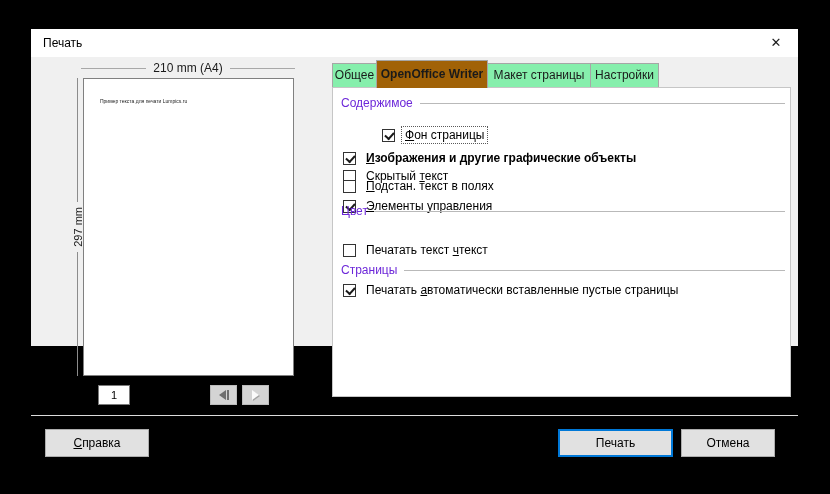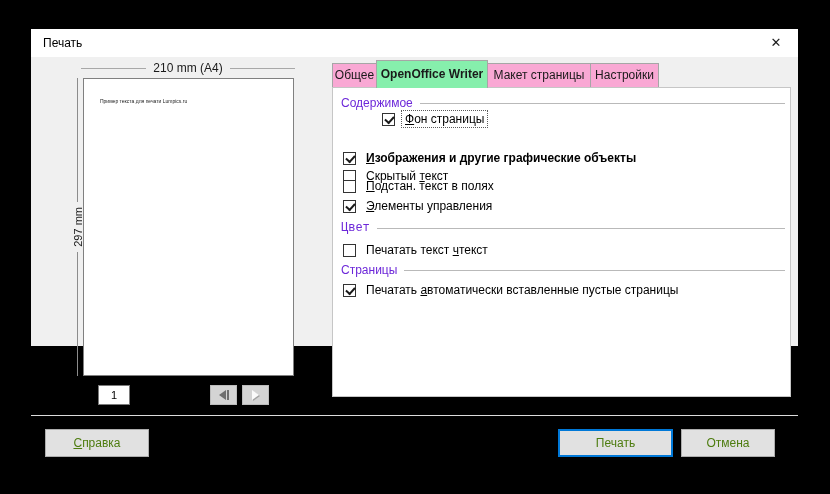--- a/index.html
+++ b/index.html
@@ -45,54 +45,54 @@
     background:#d4d4d4; border:1px solid #bcbcbc;
     display:flex; align-items:center; justify-content:center;
   }
   .nav-prev { left:179px; } .nav-next { left:211px; }
   .tri-left { width:0; height:0; border-top:5px solid transparent; border-bottom:5px solid transparent; border-right:7px solid #6e6e6e; }
   .tri-bar { width:2px; height:10px; background:#6e6e6e; margin-left:1px; }
   .tri-right { width:0; height:0; border-top:5px solid transparent; border-bottom:5px solid transparent; border-left:7px solid #fbfbfb; filter:drop-shadow(1px 1px 0 #a2a2a2); }
   
   .panel { position:absolute; left:301px; top:58px; width:459px; height:310px; background:#fff; border:1px solid #c6c6c6; z-index:0; }
   .tab {
-    position:absolute; background:#f9a8d4; border:1px solid #a6a6a6; border-bottom:none;
+    position:absolute; background:#86efac; border:1px solid #a6a6a6; border-bottom:none;
     font-size:12px; text-align:center; color:#1a1a1a; z-index:1; white-space:nowrap;
   }
   .tab-inactive { top:34px; height:24px; line-height:23px; }
-  .tab-active { top:31px; height:28px; line-height:26px; background:#86efac; font-weight:bold; z-index:3; }
+  .tab-active { top:31px; height:28px; line-height:26px; background:#a16207; font-weight:bold; z-index:3; }
   .tab-0 { left:301px; width:45px; }
   .tab-1 { left:345px; width:112px; }
   .tab-2 { left:456px; width:104px; }
   .tab-3 { left:559px; width:69px; }
   .group-caption {
     position:absolute; left:310px; width:444px; height:14px;
     display:flex; align-items:center; font-size:12px; color:#6d28d9; z-index:2; white-space:nowrap;
   }
   .group-caption .gline { flex:1; height:1px; background:#b9b9b9; margin-left:7px; }
-  .cap-content { top:67px; } .cap-color { top:192px;font-family:Liberation Mono, monospace; } .cap-pages { top:234px; }
+  .cap-content { top:67px; } .cap-color { top:175px; } .cap-pages { top:234px; }
   .cbrow { position:absolute; left:312px; height:20px; display:flex; align-items:center; font-size:12px; z-index:2; white-space:nowrap; }
-  .row-0 { top:80px;padding-left:39px; } .row-1 { top:119px;font-weight:bold; } .row-2 { top:137px; } .row-3 { top:147px; } .row-4 { top:167px; }
+  .row-0 { top:96px;padding-left:39px; } .row-1 { top:119px;font-weight:bold; } .row-2 { top:137px; } .row-3 { top:147px; } .row-4 { top:167px; }
   .row-color { top:211px; } .row-pages { top:251px; }
   .box {
     width:13px; height:13px; background:#fff; border:1px solid #333;
     margin-right:7px; position:relative; flex:0 0 13px;
   }
   .box[data-checked="true"]::after {
     content:""; position:absolute; left:2px; top:2px; width:7px; height:4px;
     border-left:2px solid #1a1a1a; border-bottom:2px solid #1a1a1a; transform:rotate(-48deg);
   }
   .cblabel { padding:1px 3px; color:#000; }
   .cblabel[data-focused="true"] { outline:1px dotted #5a5a5a; }
   .mn { text-decoration:underline; }
   
   .sep { position:absolute; left:0; top:386px; width:767px; height:1px; background:#dcdcdc; }
   .btn {
     position:absolute; top:400px; height:28px; background:#e1e1e1; border:1px solid #adadad;
-    font-size:12px; text-align:center; line-height:26px; color:#4d7c0f; white-space:nowrap;
+    font-size:12px; text-align:center; line-height:26px; color:#000000; white-space:nowrap;
   }
   .btn-help { left:14px; width:104px; }
   .btn-print { left:527px; width:115px; border:2px solid #0078d7; line-height:24px; }
   .btn-cancel { left:650px; width:94px; }
 </style>
 </head>
 <body>
 
 <div class="dialog">
 

